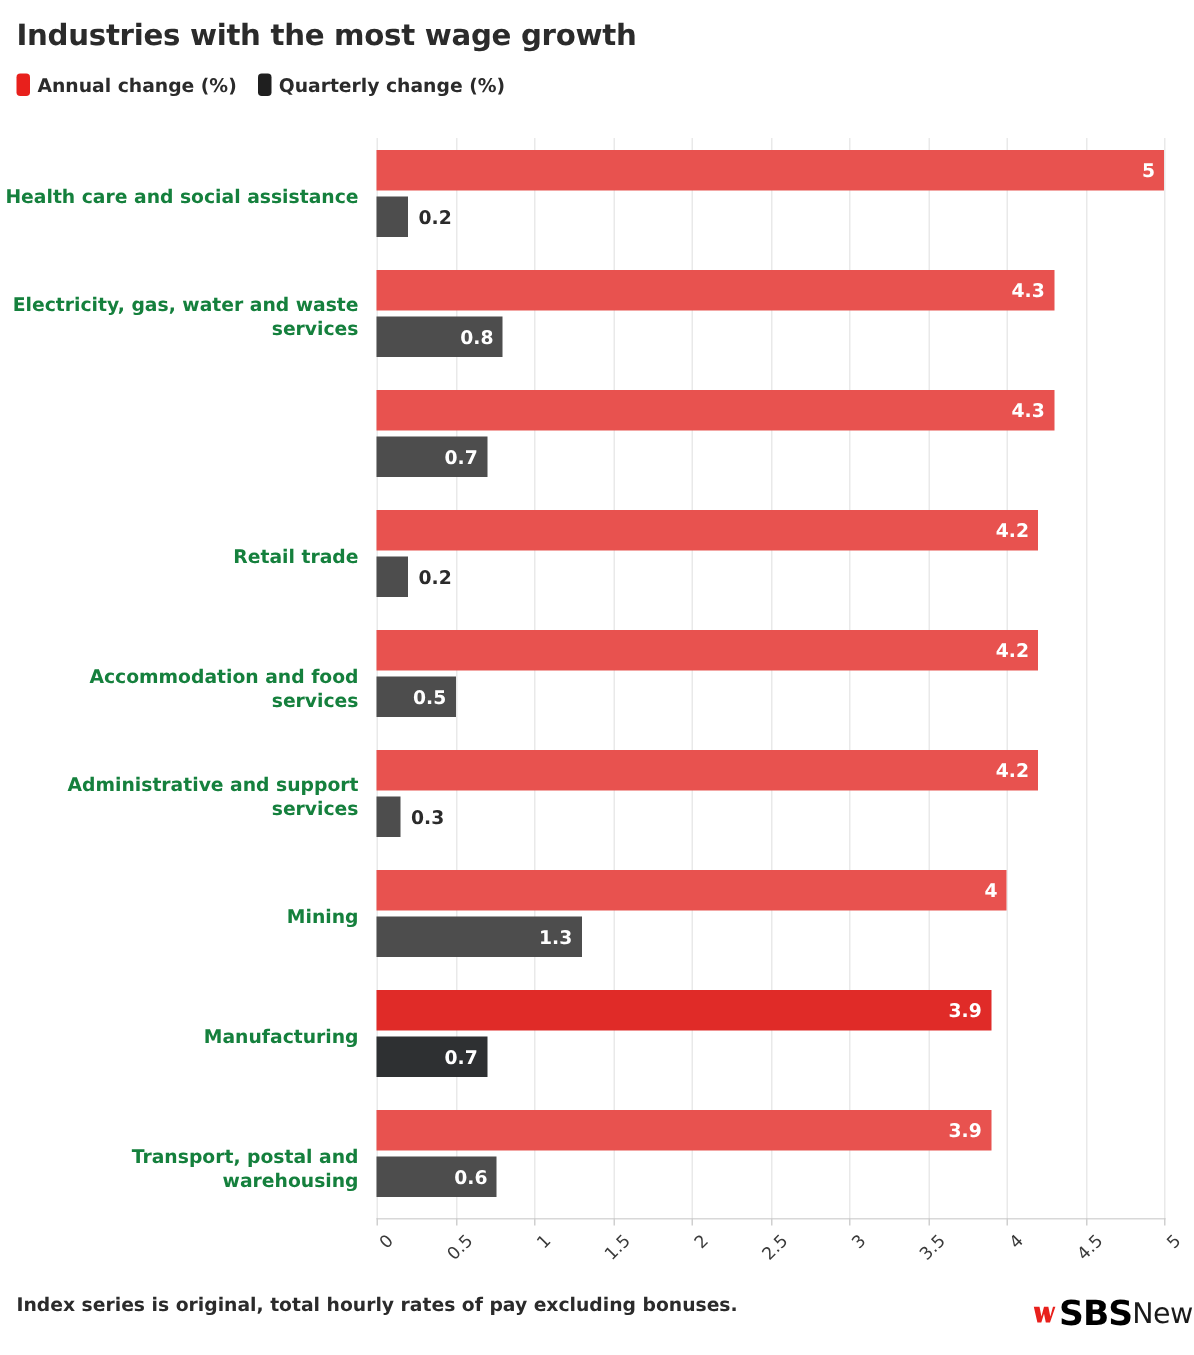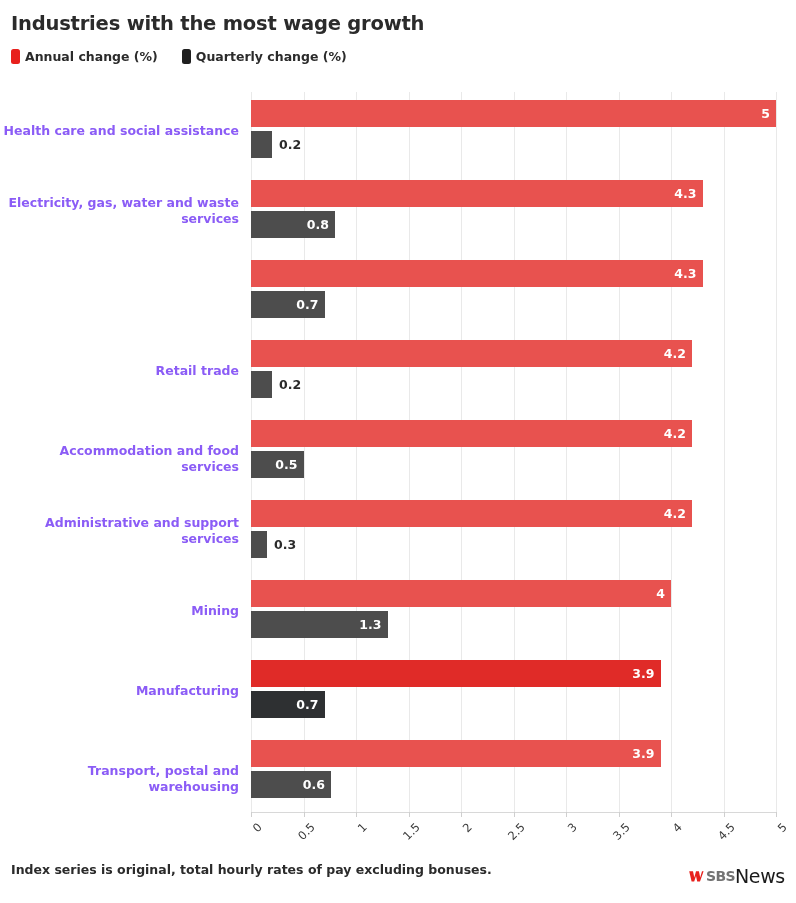--- a/index.html
+++ b/index.html
@@ -27,21 +27,21 @@
     color: #2b2b2b;
     white-space: nowrap;
   }
 
   #legend {
     position: absolute;
     left: 11px;
     top: 49px;
     display: flex;
     align-items: center;
-    gap: 24px;
+    gap: 14px;
   }
   .legend-item {
     display: flex;
     align-items: center;
     gap: 5px;
   }
   .legend-swatch {
     width: 9px;
     height: 15px;
     border-radius: 2.5px;
@@ -108,21 +108,21 @@
     left: 0;
     width: 796px;
   }
   .cat-label {
     position: absolute;
     right: 557px;   
     width: 240px;
     text-align: right;
     font-size: 12.5px;
     font-weight: bold;
-    color: #8b5cf6;
+    color: #15803d;
     line-height: 16px;
   }
   .bar {
     position: absolute;
     left: 251px;
     height: 27px;
   }
   .bar-annual { background: #e8524f; }
   .bar-quarter { background: #4d4d4d; }
   .bar-annual.hl { background: #e02b28; }
@@ -169,24 +169,24 @@
     top: 864px;
     display: flex;
     align-items: center;
     height: 24px;
   }
   #sbs-mark {
     flex: 0 0 auto;
     margin-right: 1px;
   }
   #sbs-text {
-    font-size: 14px;
+    font-size: 23px;
     font-weight: bold;
     letter-spacing: -0.6px;
-    color: #737373;
+    color: #000000;
     line-height: 1;
   }
   #sbs-news {
     font-size: 19px;
     font-weight: normal;
     letter-spacing: -0.4px;
     color: #1a1a1a;
     line-height: 1;
   }
 </style>

